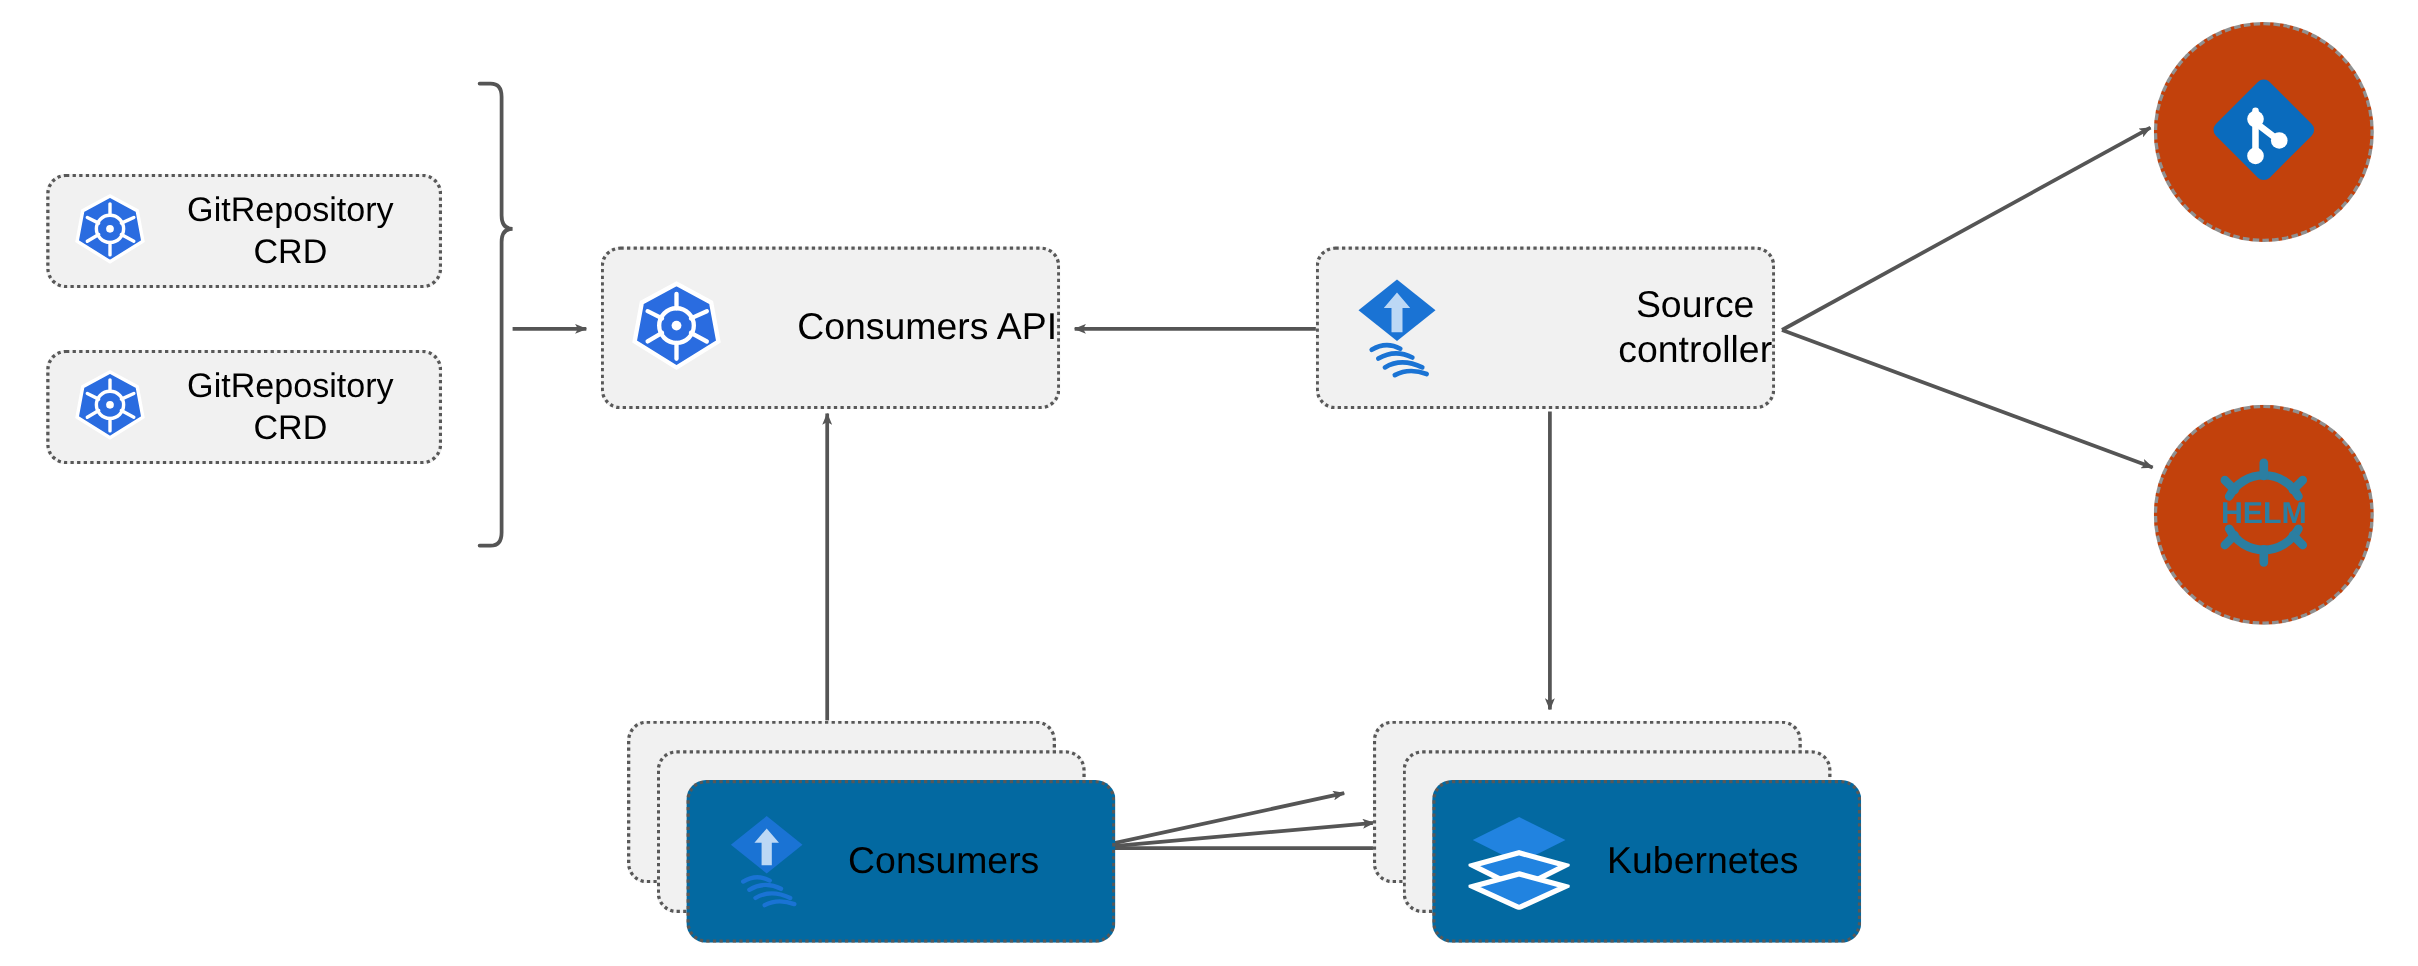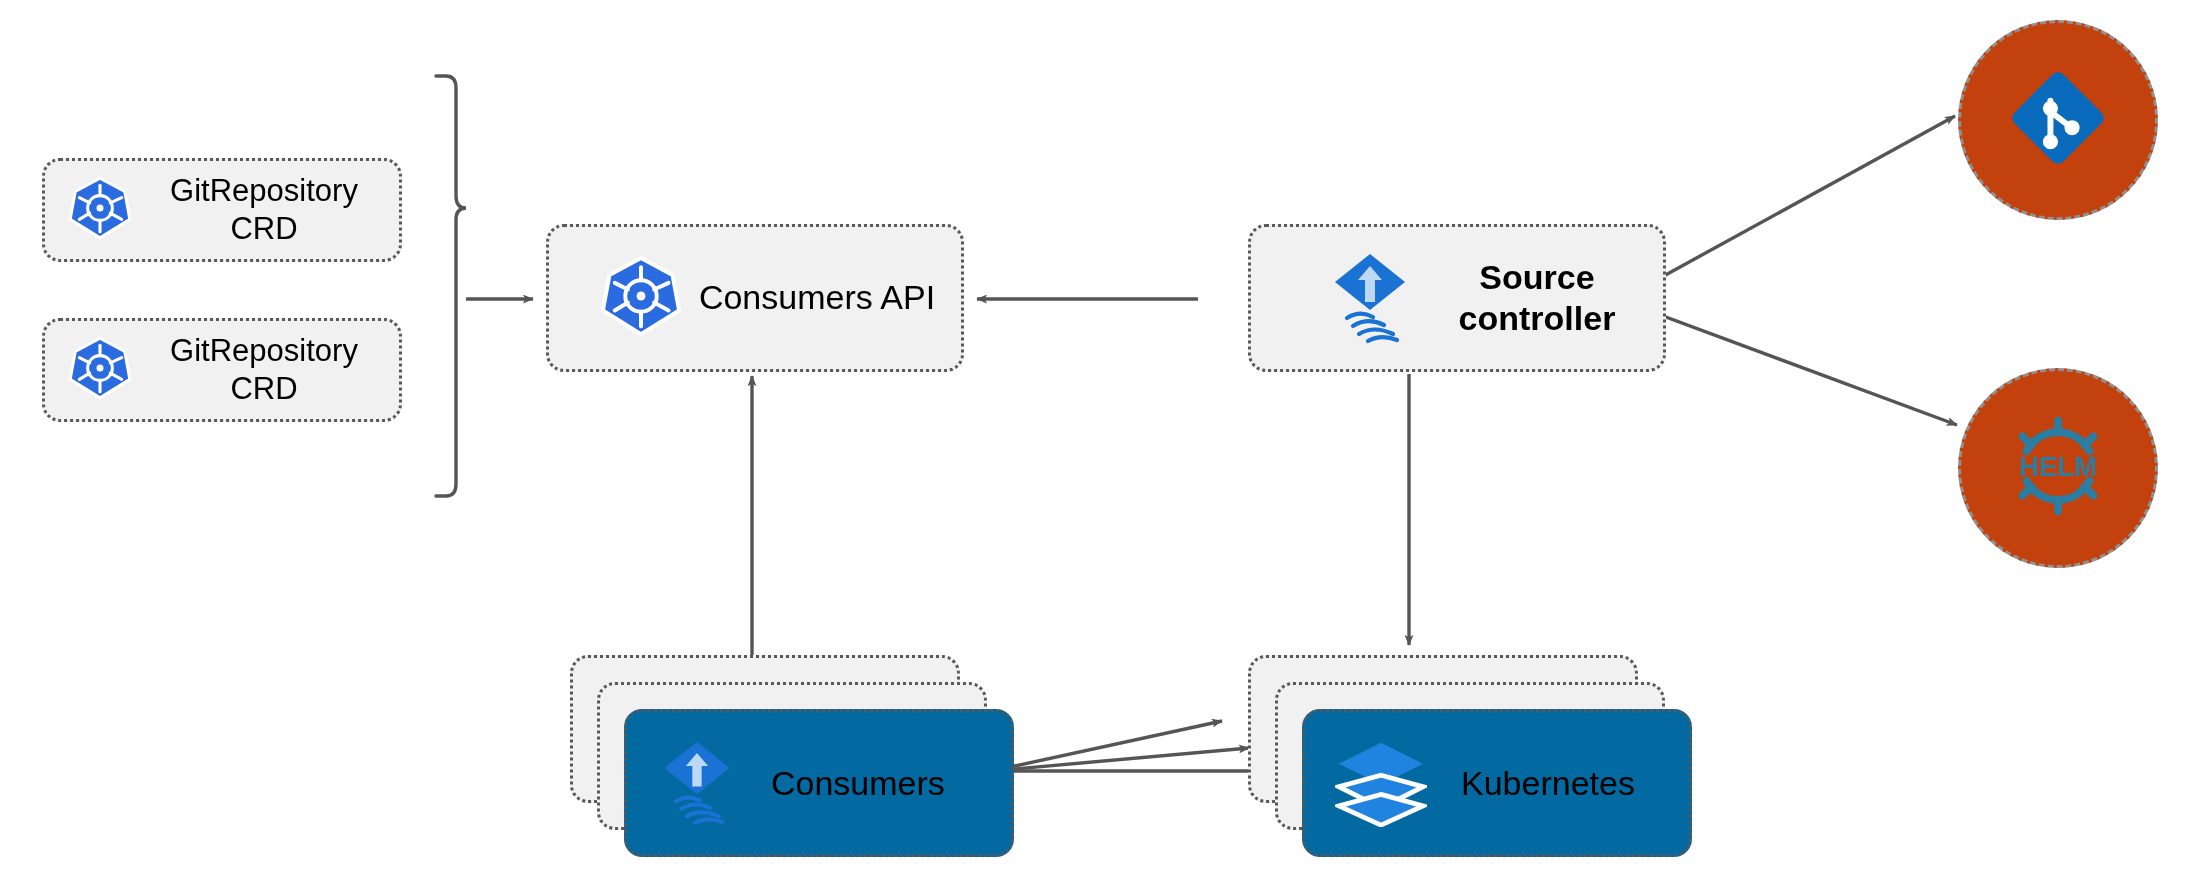--- a/index.html
+++ b/index.html
@@ -16,21 +16,21 @@
   }
   
   .node{
     position:absolute;
     box-sizing:border-box;
     background:#f1f1f1;
     border:3px dotted #585858;
     border-radius:18px;
     display:flex;
     align-items:center;
-    justify-content:center;
+    justify-content:space-between;
   }
   .node .label{
     color:#000000;
     line-height:1.22;
     text-align:center;
     white-space:pre-line;
   }
   .icon{
     flex:0 0 auto;
     display:block;
@@ -49,24 +49,23 @@
   }
   
   #k8s-api{
     left:546px; top:224px;
     width:418px; height:148px;
     padding-left:24px;
   }
   #k8s-api .label{ font-size:34px; margin-left:16px;}
   
   #source-controller{
-    left:1248px; top:224px;
+    left:1196px; top:224px;
     width:418px; height:148px;
     padding-left:28px;
-    font-weight:bold;
   }
   #source-controller .label{ font-size:34px; margin-left:46px;}
   
   .stack{position:absolute;}
   .stack .ghost{
     position:absolute;
     box-sizing:border-box;
     background:#f1f1f1;
     border:3px dotted #585858;
     border-radius:18px;

